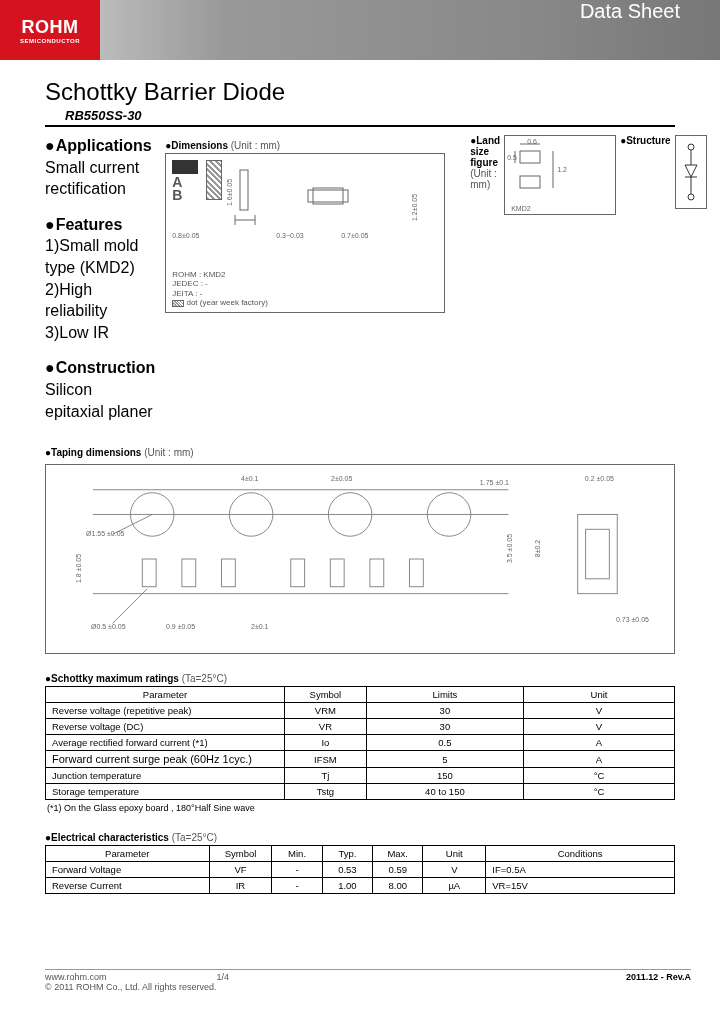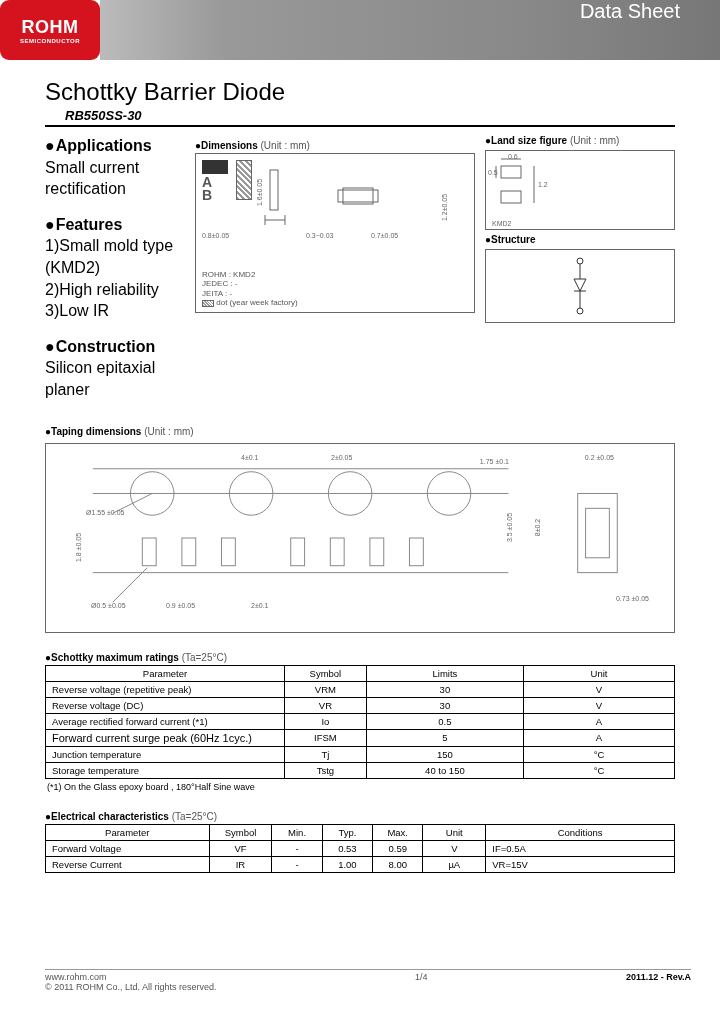--- a/index.html
+++ b/index.html
@@ -1,51 +1,51 @@
 <!DOCTYPE html>
 <html><head>
 <meta charset="utf-8">
 <style>
   * { box-sizing: border-box; margin: 0; padding: 0; }
   body { font-family: Arial, Helvetica, sans-serif; background: #fff; color: #000; width: 720px; }
   .page { width: 720px; min-height: 1012px; background: #fff; position: relative; padding: 0 0 20px 0; }
   .topbar { display: flex; height: 60px; }
-  .logo { width: 100px; height: 60px; background: #d4131e; color: #fff; display: flex; flex-direction: column; align-items: center; justify-content: center; font-weight: bold; border-radius: 9px; }
+  .logo { width: 100px; height: 60px; background: #d4131e; color: #fff; display: flex; flex-direction: column; align-items: center; justify-content: center; font-weight: bold; }
   .logo .big { font-size: 18px; letter-spacing: 0.5px; }
   .logo .small { font-size: 6px; letter-spacing: 0.5px; }
   .greystrip { flex: 1; background: linear-gradient(to right, #bbb 0%, #999 20%, #888 70%, #777 100%); display: flex; align-items: flex-start; justify-content: flex-end; padding-right: 40px; }
   .greystrip span { color: #fff; font-size: 20px; }
   .content { padding: 8px 45px 0 45px; }
   h1 { font-size: 24px; font-weight: normal; margin-top: 10px; }
   .partno { font-weight: bold; font-size: 13px; margin: 2px 0 2px 20px; font-style: italic; }
   .hr-thick { border: none; border-top: 2px solid #000; margin: 2px 0 8px 0; }
   .row1 { display: flex; gap: 10px; }
   .leftcol { width: 140px; font-size: 10px; }
   .leftcol .sect { margin-bottom: 14px; }
   .bhead { font-weight: bold; font-size: 10px; }
   .bhead::before { content: "●"; margin-right: 1px; }
   .leftcol p, .leftcol div { font-size: 16px; line-height: 1.35; }
   .midbox { border: 1px solid #666; width: 280px; height: 160px; position: relative; font-size: 8px; color: #555; padding: 6px; }
   .sechdr { font-size: 10px; font-weight: bold; }
   .sechdr::before { content: "●"; }
   .sechdr .unit { font-weight: normal; color: #555; }
-  .rightcol { flex: 1; display: flex; flex-direction: column; gap: 4px; }
+  .rightcol { flex: 1; display: flex; flex-direction: row; gap: 4px; margin-left: 15px; }
   .landbox { border: 1px solid #666; height: 80px; font-size: 8px; color: #555; position: relative; }
   .structbox { border: 1px solid #666; height: 74px; display: flex; align-items: center; justify-content: center; }
   .dimsub { position: absolute; bottom: 4px; left: 6px; font-size: 8px; color: #555; line-height: 1.2; }
   .tapingbox { border: 1px solid #666; height: 190px; margin-top: 4px; font-size: 8px; color: #555; position: relative; }
   .table-wrap { margin-top: 14px; }
   table { border-collapse: collapse; width: 100%; font-size: 9.5px; }
   th, td { border: 1px solid #000; padding: 2px 4px; text-align: center; }
   th { font-weight: normal; background: #fff; }
   td.lft { text-align: left; padding-left: 6px; }
   .footnote { font-size: 9px; margin: 3px 0 0 2px; }
   .footer { position: absolute; bottom: 20px; left: 45px; right: 29px; font-size: 9px; }
   .footer-line { border-top: 1px solid #999; padding-top: 2px; display: flex; justify-content: space-between; color: #555; }
-  .footer .pg { text-align: center; flex: 1; color: #555; }
+  .footer .pg { flex: 1; color: #555; }
   .footer .rev { font-weight: bold; color: #000; }
   .ab { display:inline-block; font-weight:bold; font-size:14px; line-height:0.95; }
   .diode-svg { width: 30px; height: 60px; }
   .tinylbl { position:absolute; font-size:7px; color:#666; }
 </style>
 </head>
 <body>
 
 <div class="page">
 

